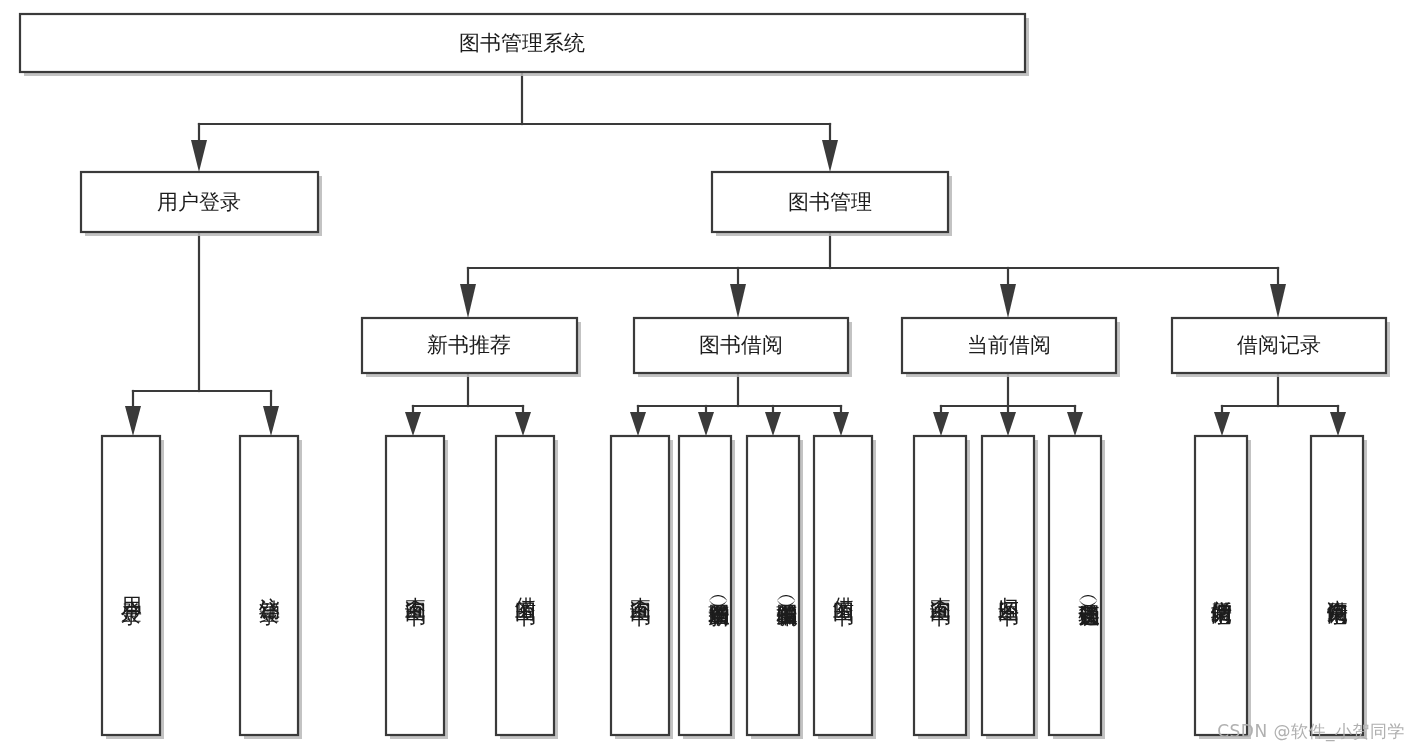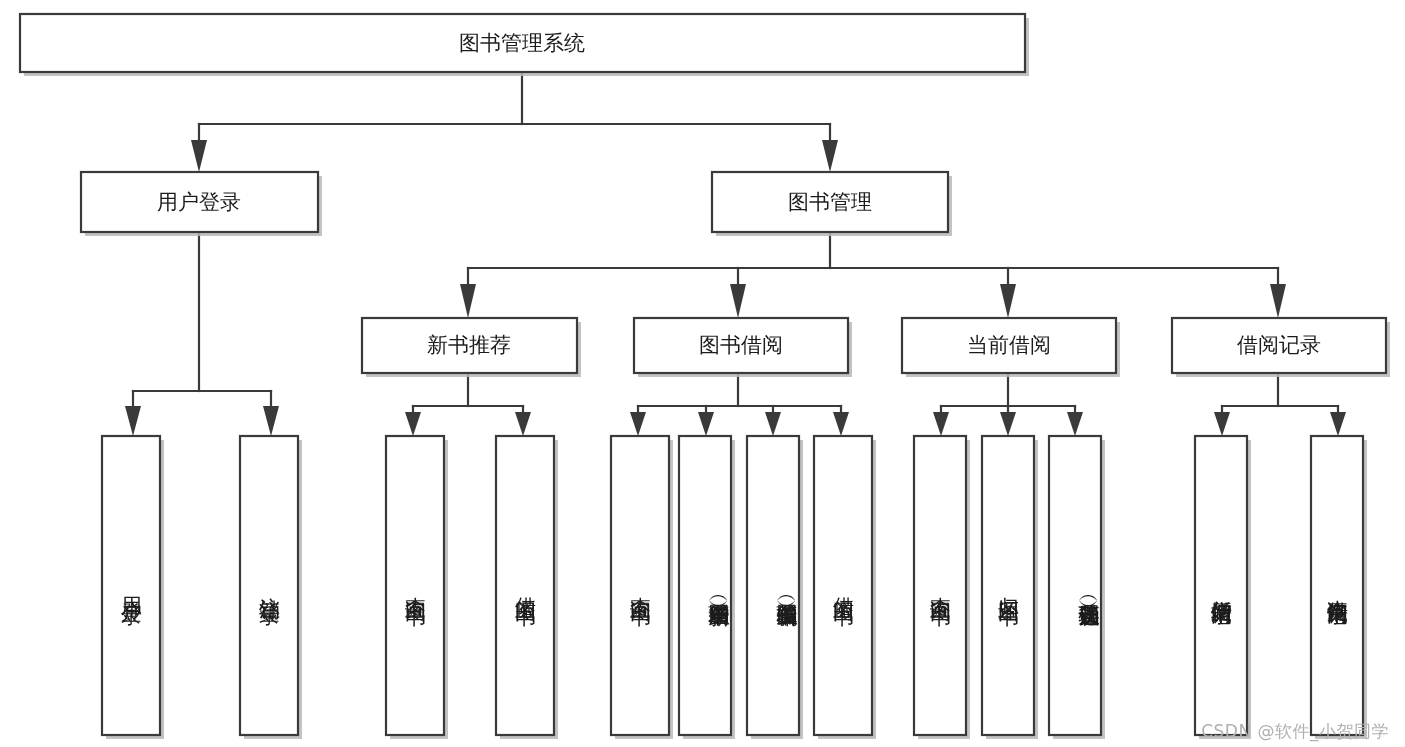--- a/index.html
+++ b/index.html
@@ -63,21 +63,21 @@
     font-family: "DejaVu Sans", "Liberation Sans", sans-serif;
     font-size: 21px;
     line-height: 1.18;
     letter-spacing: 3px;
     color: #1c1c1c;
     white-space: nowrap;
     pointer-events: none;
   }
   .watermark {
     position: absolute;
-    right: 16px;
+    right: 0;
     bottom: 4px;
     font-family: "DejaVu Sans", "Liberation Sans", sans-serif;
     font-size: 17px;
     color: #b0b0b0;
     letter-spacing: 0.5px;
     white-space: nowrap;
   }
 </style>
 </head>
 <body>

